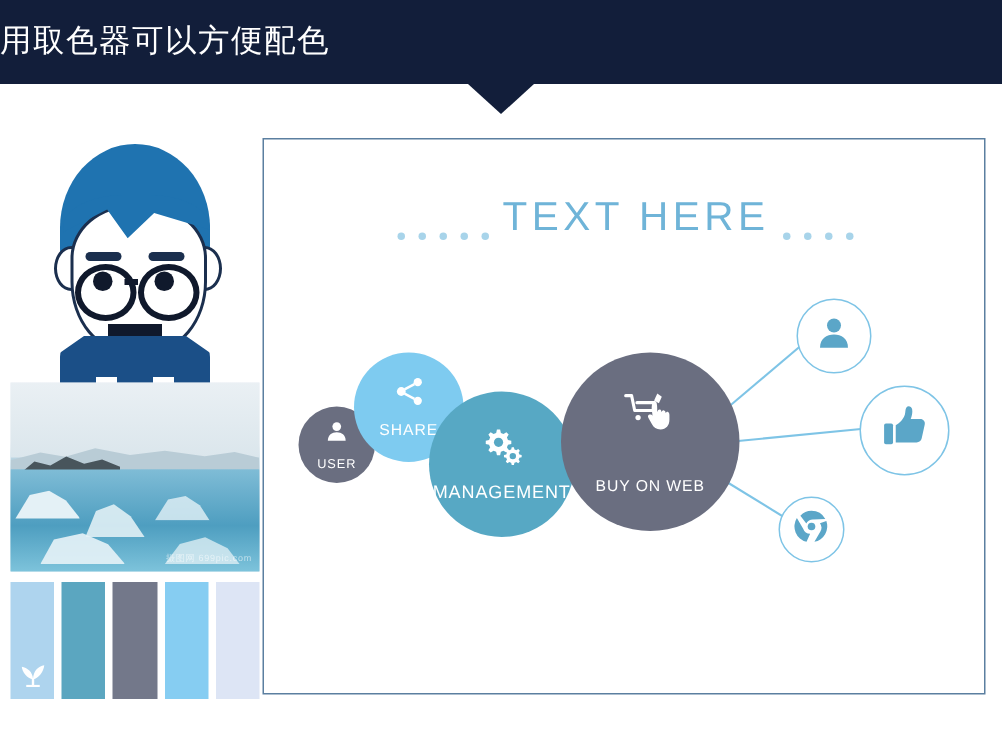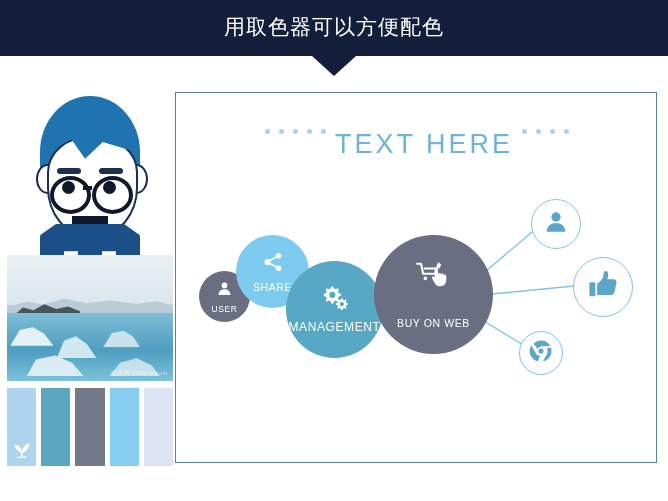--- a/index.html
+++ b/index.html
@@ -17,21 +17,21 @@
   .header {
     position: absolute;
     left: 0; top: 0;
     width: 668px; height: 56px;
     background: #121e3a;
   }
   .header-title {
     position: absolute;
     left: 0; top: 13px;
     width: 668px;
-    text-align: center;
+    text-align: left;
     color: #ffffff;
     font-size: 21px;
     letter-spacing: 1px;
     font-family: "DejaVu Sans", "Liberation Sans", sans-serif;
     white-space: nowrap;
   }
   .header-arrow {
     position: absolute;
     left: 50%; top: 56px;
     margin-left: -22px;
@@ -215,21 +215,21 @@
     background: #ffffff;
     border: 1px solid #5b7fa0;
     box-sizing: border-box;
   }
 
   .title-row {
     position: absolute;
     left: 0; top: 36px;
     width: 482px;
     display: flex;
-    align-items: flex-start;
+    align-items: flex-end;
     justify-content: center;
     gap: 9px;
   }
   .dots {
     display: flex;
     align-items: center;
     gap: 9px;
   }
   .dot {
     width: 5px; height: 5px;

